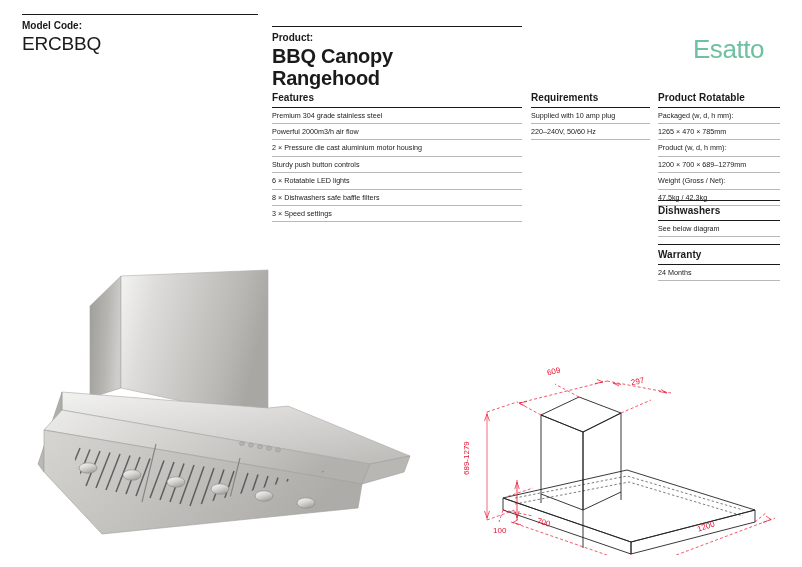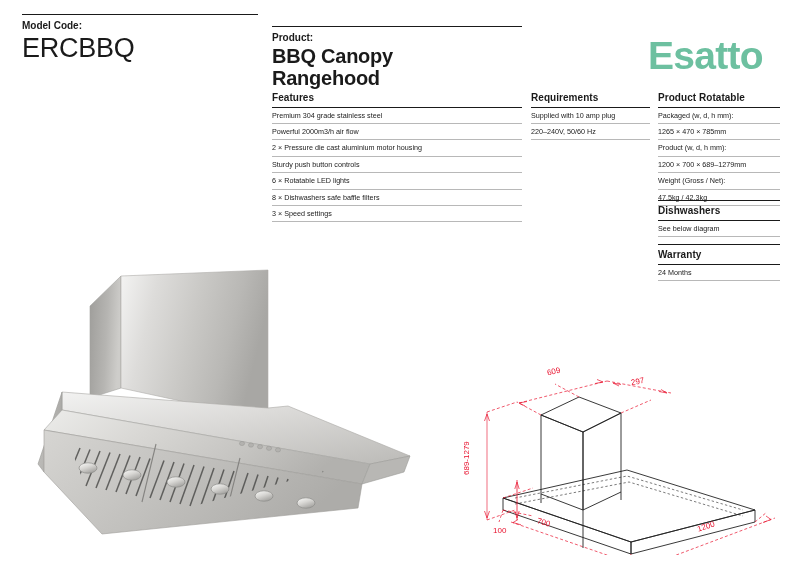--- a/index.html
+++ b/index.html
@@ -24,39 +24,39 @@
     font-size: 7.2px; line-height: 1.1;
     padding: 4px 0 3.5px 0;
     border-bottom: 0.8px solid #b8b8b8;
     white-space: nowrap;
   }
   .spec-row.last { border-bottom: 0.8px solid #b8b8b8; }
 
   
   #model-col { left: 22px; top: 14px; width: 236px; }
   .small-label { font-size: 10px; font-weight: bold; padding-top: 5px; line-height: 1.1; }
-  .model-code { font-size: 27px; font-weight: 400; letter-spacing: -0.01em; line-height: 1.15; padding-top: 2px; }
+  .model-code { font-size: 19px; font-weight: 400; letter-spacing: -0.01em; line-height: 1.15; padding-top: 2px; }
 
   
   #product-col { left: 272px; top: 26px; width: 250px; }
   .product-title { font-size: 20px; font-weight: 700; line-height: 1.12; letter-spacing: -0.012em; padding-top: 2px; }
 
   
   #features-col { left: 272px; top: 88px; width: 250px; }
   
   #req-col { left: 531px; top: 88px; width: 119px; }
   
   #dims-col { left: 658px; top: 88px; width: 122px; }
   #install-col { left: 658px; top: 200px; width: 122px; }
   #warranty-col { left: 658px; top: 244px; width: 122px; }
 
   
   #logo {
-    position: absolute; left: 648px; top: 36px;
-    font-size: 39px; line-height: 1; font-weight: 700;
+    position: absolute; left: 693px; top: 36px;
+    font-size: 26px; line-height: 1; font-weight: 400;
     letter-spacing: -0.018em;
   }
 
   
   #photo { position: absolute; left: 18px; top: 258px; width: 402px; height: 292px; }
 
   
   #diagram { position: absolute; left: 455px; top: 370px; width: 340px; height: 185px; }
   .dim-text {
     position: absolute; font-size: 8px; color: #e8112d;

